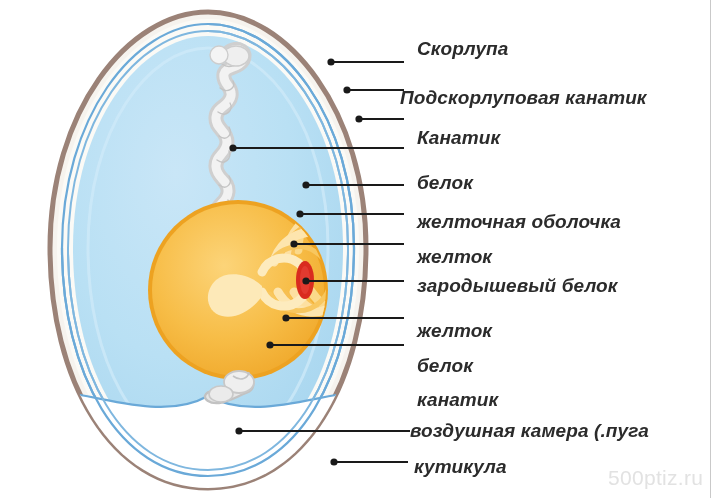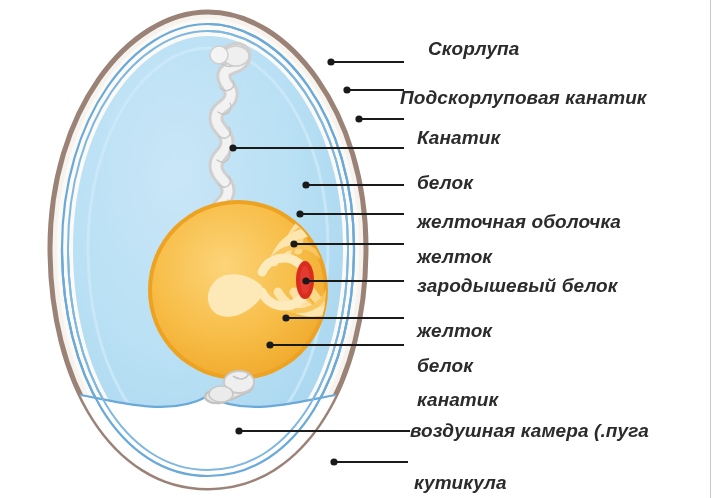--- a/index.html
+++ b/index.html
@@ -243,29 +243,30 @@
         <line x1="269" y1="345" x2="404" y2="345" stroke="#1a1a1a" stroke-width="2"></line>
         <circle cx="270" cy="345" r="2.6" fill="#1a1a1a"></circle>
         <line x1="238" y1="431" x2="410" y2="431" stroke="#1a1a1a" stroke-width="2"></line>
         <circle cx="239" cy="431" r="2.6" fill="#1a1a1a"></circle>
         <line x1="333" y1="462" x2="408" y2="462" stroke="#1a1a1a" stroke-width="2"></line>
         <circle cx="334" cy="462" r="2.6" fill="#1a1a1a"></circle>
       </g>
   </svg>
 
   <div id="labels-layer">
-      <div class="label" style="left: 417px; top: 38px; margin-left: 11px;">Скорлупа</div>
+      <div class="label" style="left: 417px; top: 38px;">Скорлупа</div>
       <div class="label" style="left: 400px; top: 87px;">Подскорлуповая  канатик</div>
       <div class="label" style="left: 417px; top: 127px;">Канатик</div>
       <div class="label" style="left: 417px; top: 172px;">белок</div>
       <div class="label" style="left: 417px; top: 211px; text-align: center;">желточная оболочка</div>
       <div class="label" style="left: 417px; top: 246px;">желток</div>
       <div class="label" style="left: 417px; top: 275px;">зародышевый белок</div>
       <div class="label" style="left: 417px; top: 320px;">желток</div>
       <div class="label" style="left: 417px; top: 355px;">белок</div>
       <div class="label" style="left: 417px; top: 389px;"> канатик</div>
       <div class="label" style="left: 410px; top: 420px; font-style: italic;">воздушная камера (.пуга</div>
-      <div class="label" style="left: 414px; top: 472px;">кутикула</div>
+      <div class="label" style="left: 414px; top: 456px;">кутикула</div>
     </div>
 
+  <div id="watermark">500ptiz.ru</div>
 
   <div id="right-border"></div>
 </div>
 
 </body></html>

